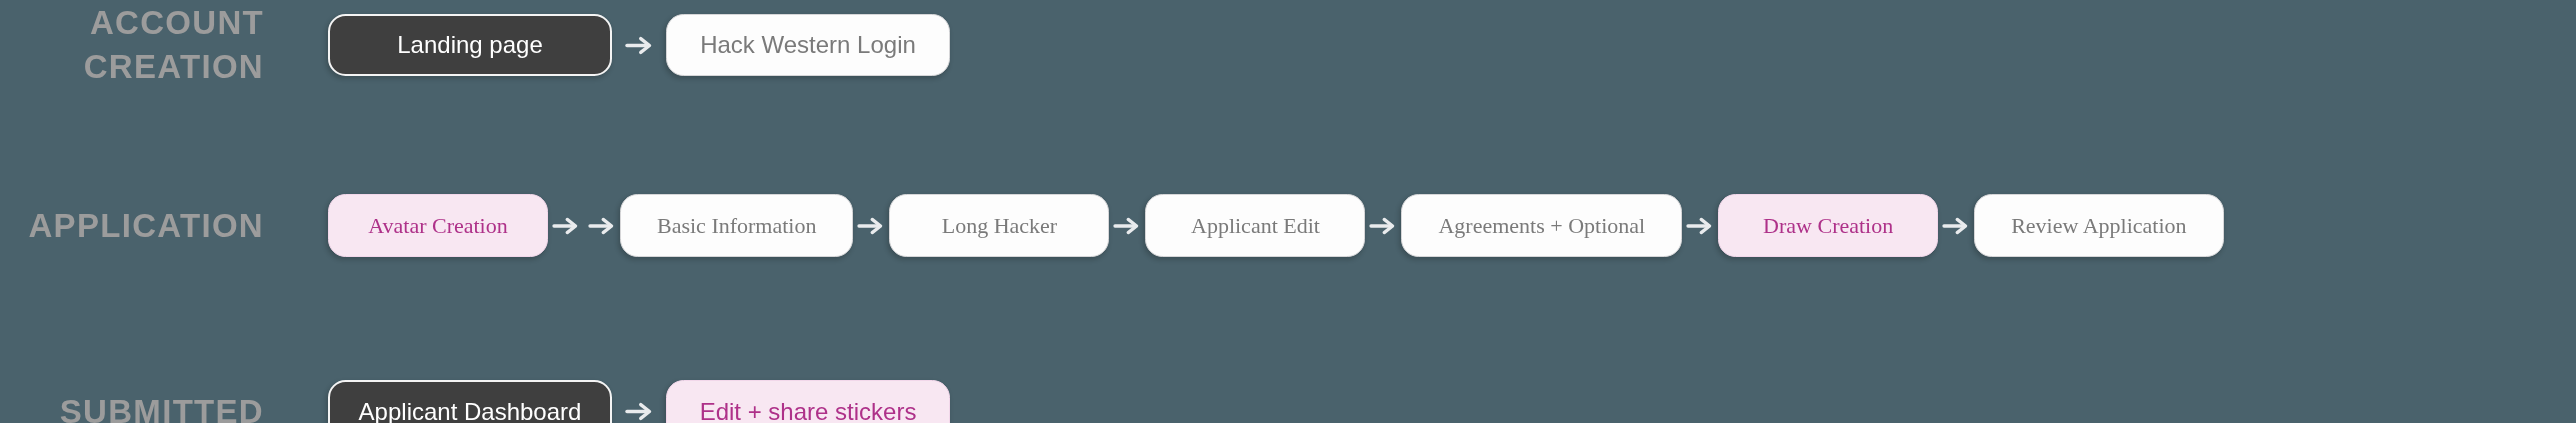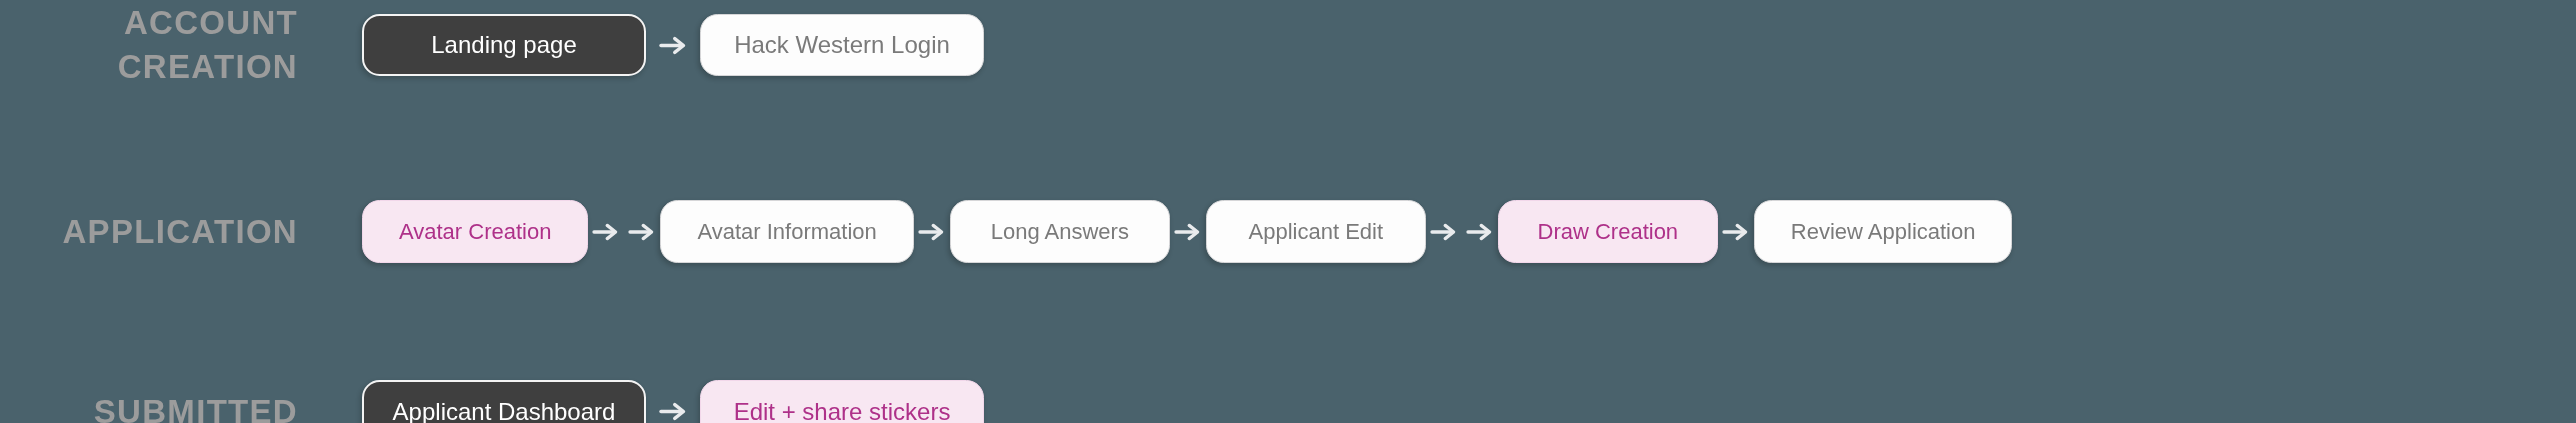--- a/index.html
+++ b/index.html
@@ -16,21 +16,20 @@
   .canvas {
     position: relative;
     width: 2576px;
     height: 424px;
     background: var(--background, #4a626c);
   }
   .row {
     position: absolute;
     left: 0;
     right: 0;
-    margin-left: 34px;
   }
   .row-label {
     position: absolute;
     left: 0;
     width: 264px;
     top: 50%;
     transform: translateY(-50%);
     text-align: right;
     font-weight: 700;
     font-size: 33px;
@@ -60,20 +59,21 @@
   }
   .row--wide .node {
     min-width: 284px;
     padding: 0 25px;
     font-size: 24px;
   }
   .row--dense .node {
     min-width: 220px;
     padding: 0 36px;
     font-size: 22px;
+    font-family: Liberation Serif, serif;
   }
   .node--dark {
     background: var(--node-dark-bg, #3f3f3f);
     border: 2.5px solid var(--node-dark-border, #f4f4f4);
     color: var(--node-dark-text, #ffffff);
   }
   .node--light {
     background: var(--node-light-bg, #fdfdfd);
     border: 1.9px solid var(--node-light-border, #d6d6d8);
     color: var(--node-light-text, #7a7a7a);
@@ -118,65 +118,68 @@
             <path d="M3 20 H35"></path>
             <path d="M25 9 L39 20 L25 31"></path>
           </svg>
         </span>
         <div class="node node--light">
           <span>Hack Western Login</span>
         </div>
       </div>
   </section>
 
-  <section class="row row--dense" style="top:200px; height:63px">
+  <section class="row row--dense" style="top:194px; height:63px">
     <div class="row-label">APPLICATION</div>
     <div class="nodes">
         <div class="node node--pink">
           <span>Avatar Creation</span>
         </div>
         <span class="arrow">
           <svg viewBox="0 0 46 40" aria-hidden="true">
             <path d="M3 20 H35"></path>
             <path d="M25 9 L39 20 L25 31"></path>
           </svg>
         </span>
         <span class="arrow">
           <svg viewBox="0 0 46 40" aria-hidden="true">
             <path d="M3 20 H35"></path>
             <path d="M25 9 L39 20 L25 31"></path>
           </svg>
         </span>
         <div class="node node--light">
-          <span>Avatar Information</span>
-        </div>
-        <span class="arrow">
-          <svg viewBox="0 0 46 40" aria-hidden="true">
-            <path d="M3 20 H35"></path>
-            <path d="M25 9 L39 20 L25 31"></path>
-          </svg>
-        </span>
-        <div class="node node--light">
-          <span>Long Answers</span>
+          <span>Basic Information</span>
+        </div>
+        <span class="arrow">
+          <svg viewBox="0 0 46 40" aria-hidden="true">
+            <path d="M3 20 H35"></path>
+            <path d="M25 9 L39 20 L25 31"></path>
+          </svg>
+        </span>
+        <div class="node node--light">
+          <span>Long Hacker</span>
         </div>
         <span class="arrow">
           <svg viewBox="0 0 46 40" aria-hidden="true">
             <path d="M3 20 H35"></path>
             <path d="M25 9 L39 20 L25 31"></path>
           </svg>
         </span>
         <div class="node node--light">
           <span>Applicant Edit</span>
         </div>
         <span class="arrow">
           <svg viewBox="0 0 46 40" aria-hidden="true">
             <path d="M3 20 H35"></path>
             <path d="M25 9 L39 20 L25 31"></path>
           </svg>
         </span>
+        <div class="node node--light">
+          <span>Agreements + Optional</span>
+        </div>
         <span class="arrow">
           <svg viewBox="0 0 46 40" aria-hidden="true">
             <path d="M3 20 H35"></path>
             <path d="M25 9 L39 20 L25 31"></path>
           </svg>
         </span>
         <div class="node node--pink">
           <span>Draw Creation</span>
         </div>
         <span class="arrow">

